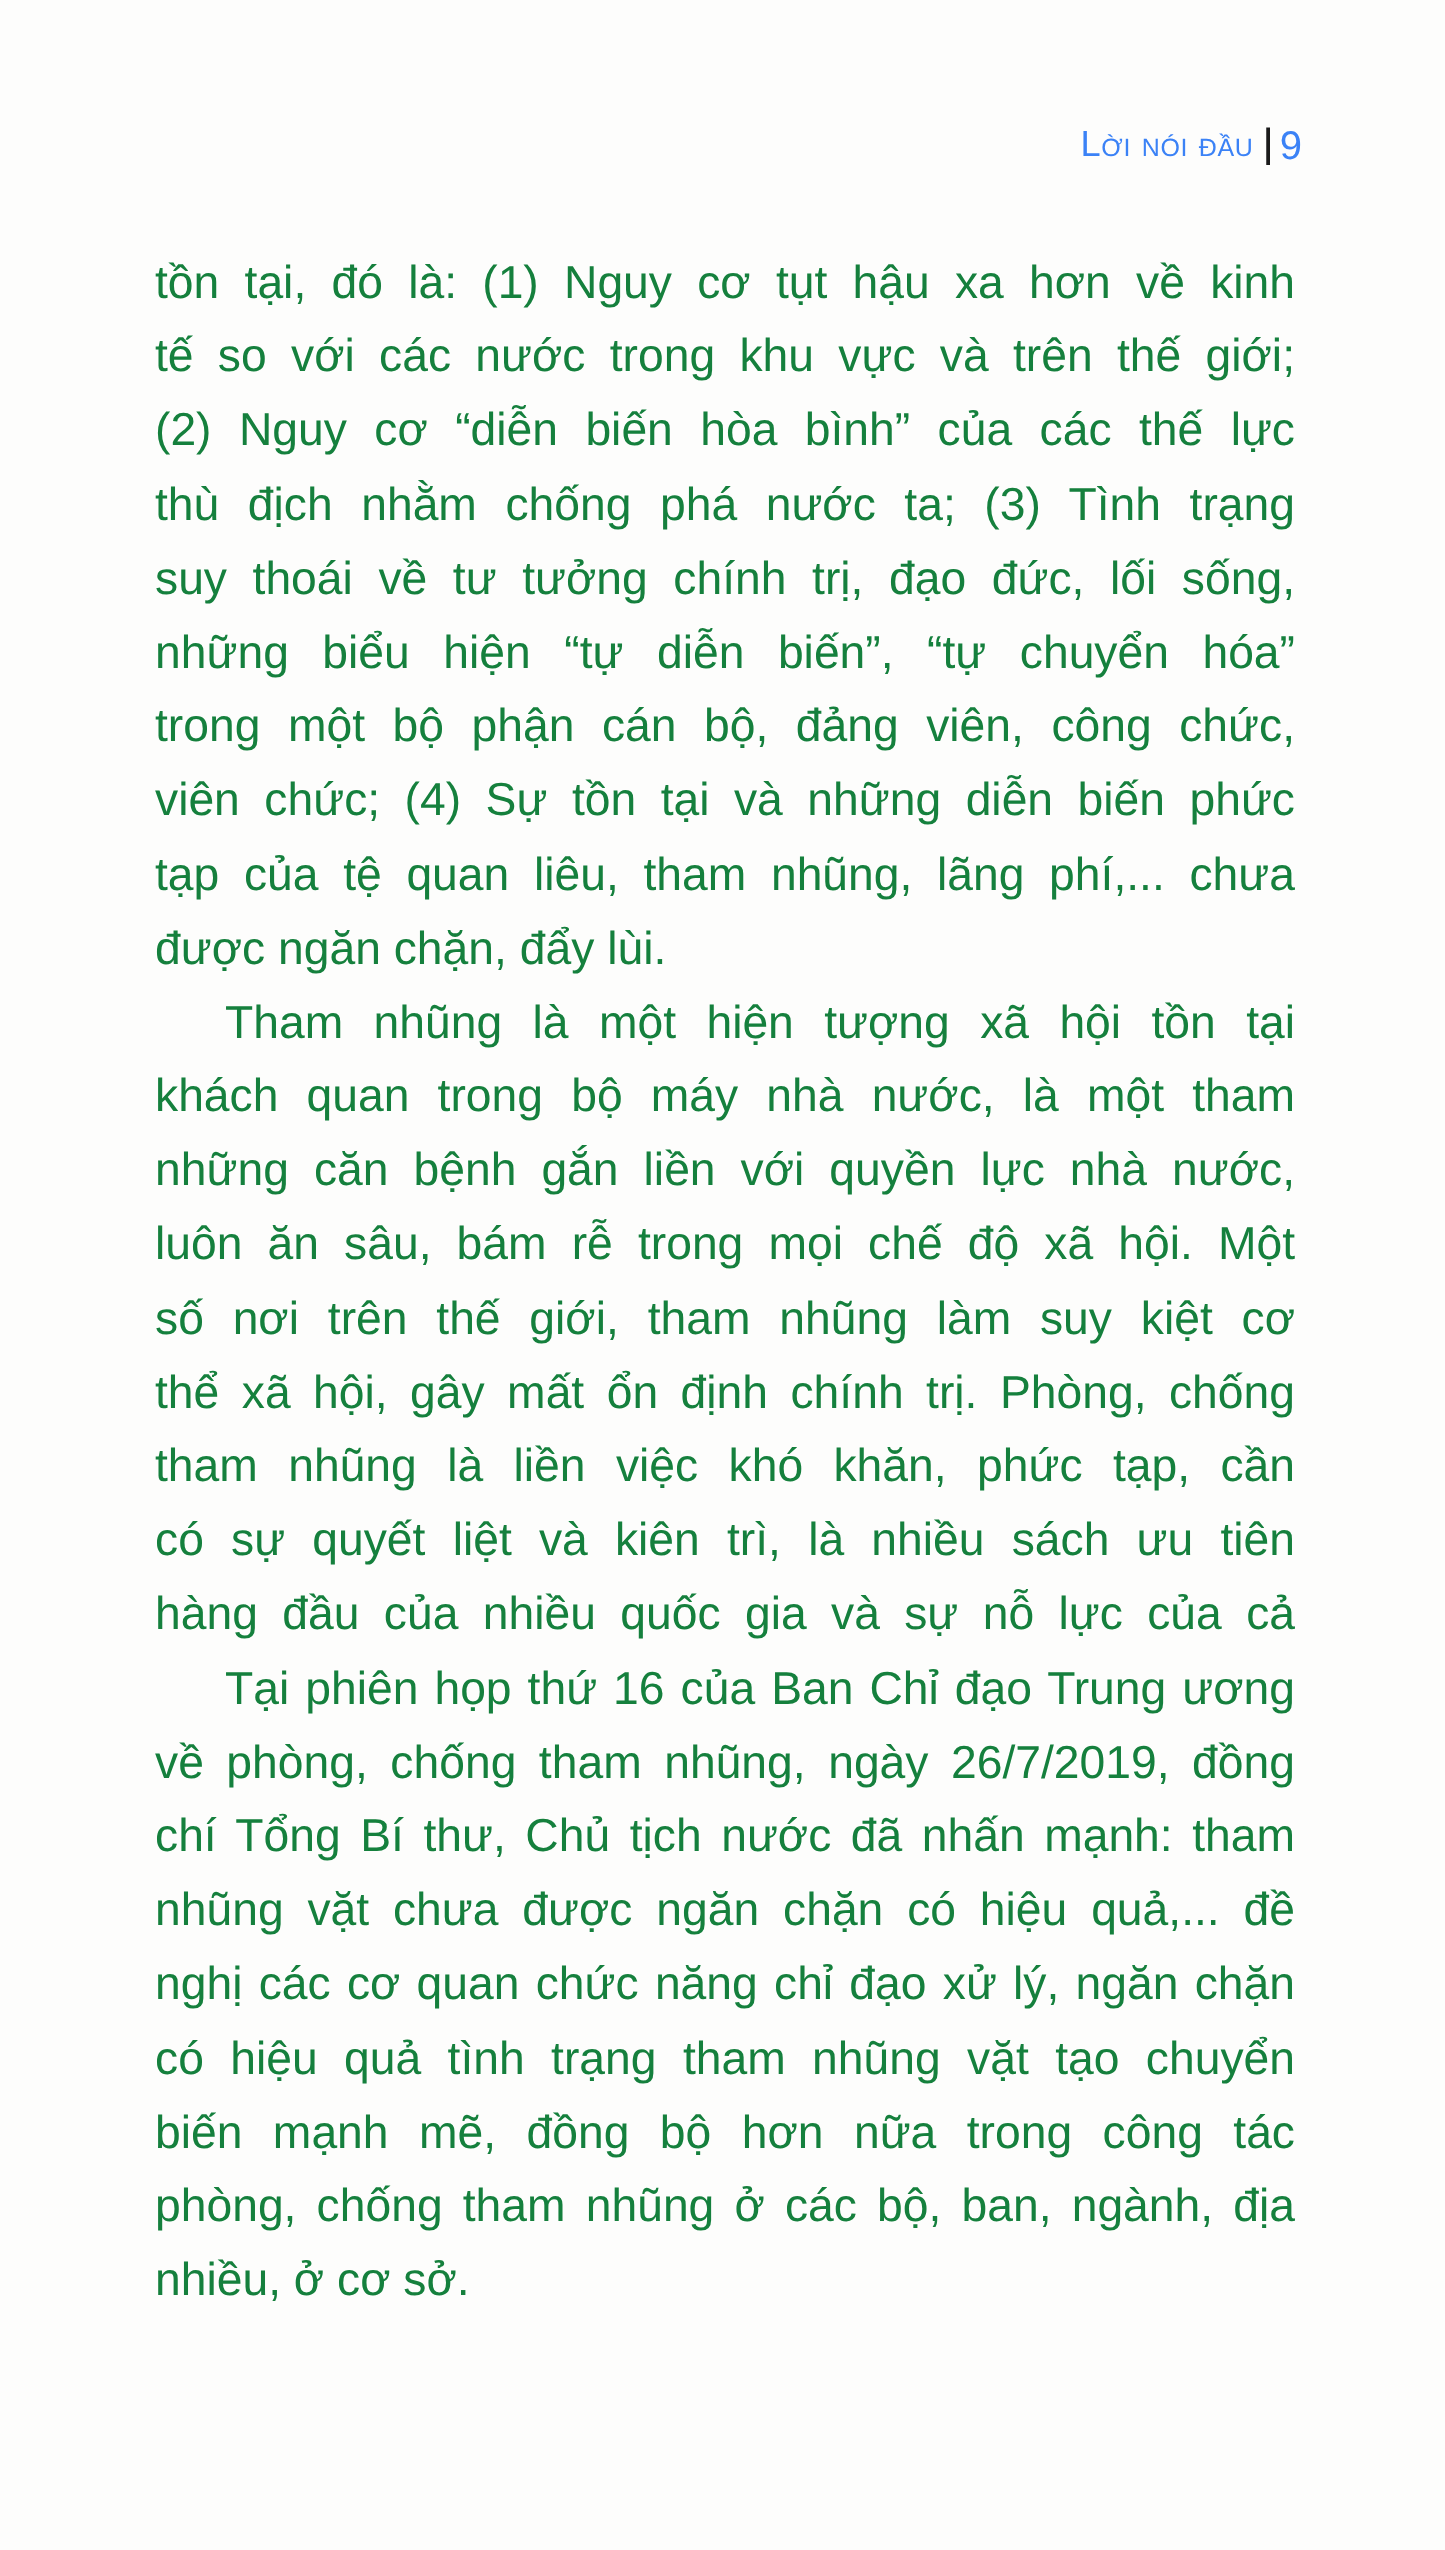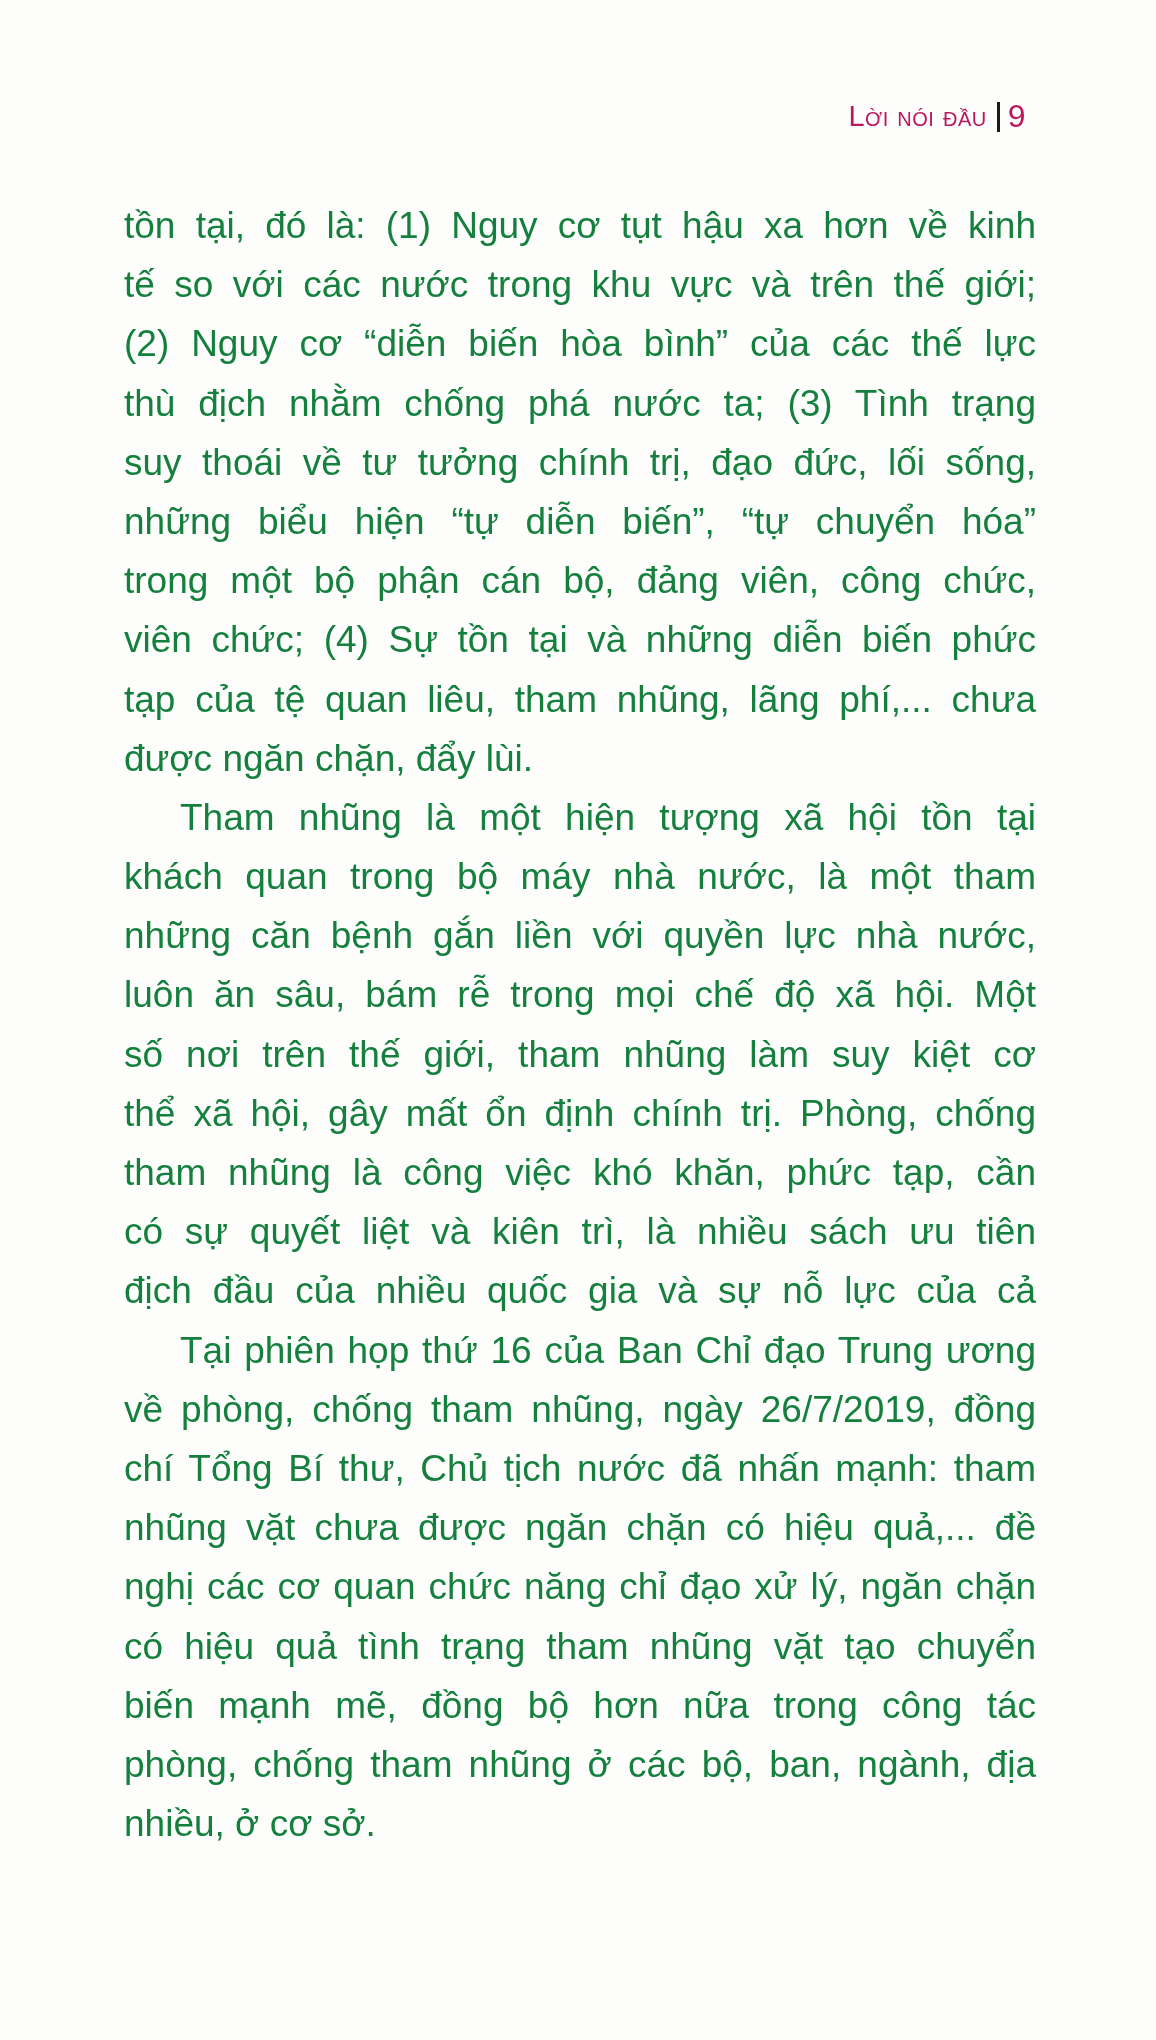--- a/index.html
+++ b/index.html
@@ -10,23 +10,23 @@
     body {
       width: 1156px;
       height: 2040px;
       position: relative;
       overflow: hidden;
       background: #fdfdfc;
     }
     .running-head {
       position: absolute;
       top: 98px;
-      right: 130px;
+      right: 114px;
       font-family: "Liberation Sans", "DejaVu Sans", sans-serif;
-      color: #be185d;
+      color: #3b82f6;
       font-size: 28px;
       display: flex;
       align-items: center;
       letter-spacing: 0.5px;
       margin-left: 36px;
     }
     .running-head .title {
       font-variant: small-caps;
       font-size: 29px;
     }
@@ -103,23 +103,23 @@
     <span class="line last">được ngăn chặn, đẩy lùi.</span>
   </div>
 
   <div class="para">
     <span class="line indent">Tham nhũng là một hiện tượng xã hội tồn tại</span>
     <span class="line">khách quan trong bộ máy nhà nước, là một tham</span>
     <span class="line">những căn bệnh gắn liền với quyền lực nhà nước,</span>
     <span class="line">luôn ăn sâu, bám rễ trong mọi chế độ xã hội. Một</span>
     <span class="line">số nơi trên thế giới, tham nhũng làm suy kiệt cơ</span>
     <span class="line">thể xã hội, gây mất ổn định chính trị. Phòng, chống</span>
-    <span class="line">tham nhũng là công việc khó khăn, phức tạp, cần</span>
+    <span class="line">tham nhũng là liền việc khó khăn, phức tạp, cần</span>
     <span class="line">có sự quyết liệt và kiên trì, là nhiều sách ưu tiên</span>
-    <span class="line">địch đầu của nhiều quốc gia và sự nỗ lực của cả</span>
+    <span class="line">hàng đầu của nhiều quốc gia và sự nỗ lực của cả</span>
   </div>
 
   <div class="para">
     <span class="line indent">Tại phiên họp thứ 16 của Ban Chỉ đạo Trung ương</span>
     <span class="line">về phòng, chống tham nhũng, ngày 26/7/2019, đồng</span>
     <span class="line">chí Tổng Bí thư, Chủ tịch nước đã nhấn mạnh: tham</span>
     <span class="line">nhũng vặt chưa được ngăn chặn có hiệu quả,... đề</span>
     <span class="line">nghị các cơ quan chức năng chỉ đạo xử lý, ngăn chặn</span>
     <span class="line">có hiệu quả tình trạng tham nhũng vặt tạo chuyển</span>
     <span class="line">biến mạnh mẽ, đồng bộ hơn nữa trong công tác</span>

